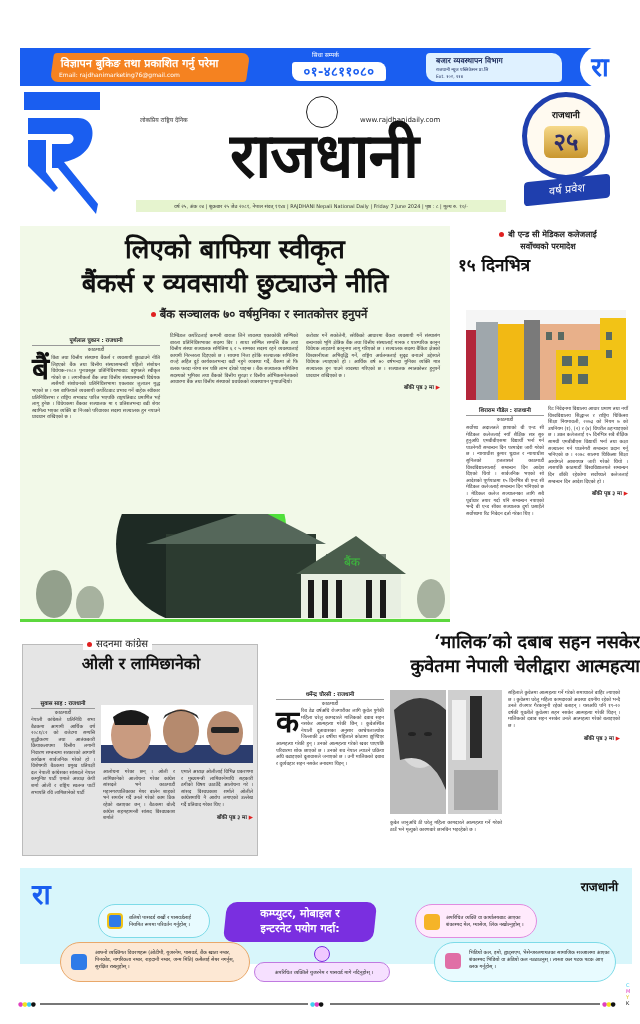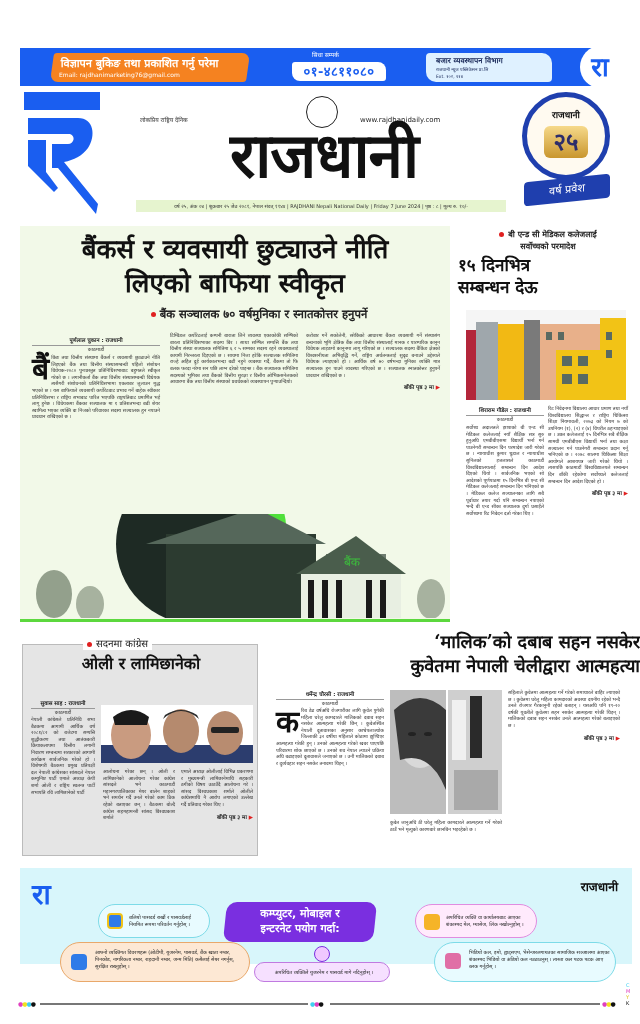--- a/index.html
+++ b/index.html
@@ -6,21 +6,21 @@
   html, body { width: 640px; height: 1024px; background: #ffffff; overflow: hidden; }
   body { position: relative; font-family: "DejaVu Sans", sans-serif; color: #1a1a1a; }
 
   
   .topbar { position: absolute; left: 20px; top: 48px; width: 592px; height: 38px; background: #1a5ef0; }
   .topbar .adbox { position: absolute; left: 32px; top: 5px; width: 196px; height: 29px; background: #f58220; border-radius: 3px 8px 3px 8px; transform: skewX(-8deg); }
   .topbar .adbox .t1 { position: absolute; left: 8px; top: 2px; font-size: 11px; color: #fff; font-weight: bold; white-space: nowrap; transform: skewX(8deg); }
   .topbar .adbox .t2 { position: absolute; left: 8px; top: 18px; font-size: 6px; color: #fff; white-space: nowrap; transform: skewX(8deg); }
   .topbar .contact-label { position: absolute; left: 292px; top: 3px; font-size: 6px; color: #fff; }
   .topbar .phone { position: absolute; left: 272px; top: 14px; width: 94px; height: 19px; background: #fff; color: #1a5ef0; border-radius: 3px 8px 3px 8px; font-size: 13px; font-weight: bold; text-align: center; line-height: 19px; letter-spacing: 0.5px; }
-  .topbar .mkt { position: absolute; left: 406px; top: 5px; width: 126px; height: 29px; background: #dff1ff; border-radius: 4px 10px 4px 10px; }
+  .topbar .mkt { position: absolute; left: 406px; top: 5px; width: 136px; height: 29px; background: #dff1ff; border-radius: 4px 10px 4px 10px; }
   .topbar .mkt .m1 { position: absolute; left: 10px; top: 2px; font-size: 7.5px; font-weight: bold; color: #1a2a5a; white-space: nowrap; }
   .topbar .mkt .m2 { position: absolute; left: 10px; top: 13px; font-size: 4.5px; color: #1a2a5a; white-space: nowrap; }
   .topbar .mkt .m3 { position: absolute; left: 10px; top: 20px; font-size: 4.5px; color: #1a2a5a; white-space: nowrap; }
   .topbar .rlogo { position: absolute; right: -8px; top: -2px; width: 40px; height: 42px; background: #fff; border-radius: 50% 0 0 50%; color: #1a5ef0; font-size: 26px; font-weight: bold; text-align: center; line-height: 42px; }
 
   
   .bigR { position: absolute; left: 24px; top: 92px; width: 76px; height: 122px; }
   .mast-tag { position: absolute; left: 140px; top: 116px; font-size: 6px; color: #333; }
   .mast-url { position: absolute; left: 360px; top: 116px; font-size: 7px; color: #222; }
   .mast-emblem { position: absolute; left: 306px; top: 96px; width: 32px; height: 32px; border-radius: 50%; border: 1.5px solid #222; background: #fff; }
@@ -132,22 +132,22 @@
 
 <div class="anniv">
   <div class="ring"></div>
   <div class="brand">राजधानी</div>
   <div class="num">२५</div>
   <div class="ribbon">वर्ष प्रवेश</div>
 </div>
 
 <div class="lead">
   <div class="hl">
+    <div>लिएको बाफिया स्वीकृत</div>
     <div>बैंकर्स र व्यवसायी छुट्याउने नीति</div>
-    <div>लिएको बाफिया स्वीकृत</div>
   </div>
   <div class="sub">
     <span class="reddot"></span><span>बैंक सञ्चालक ७० वर्षमुनिका र स्नातकोत्तर हनुपर्ने</span>
   </div>
   <div class="col1">
     <div class="byline">पूर्णलाल चुकान : राजधानी</div>
     <div class="place">काठमाडौं</div>
     <div class="body-text"><span class="dropcap">बैं</span><span>किङ तथा वित्तीय संस्थामा बैंकर्स र व्यवसायी छुट्याउने नीति लिइएको बैंक तथा वित्तीय संस्थासम्बन्धी पहिलो संशोधन विधेयक-२०८० पुनःप्रस्तुत प्रतिनिधिसभाबाट बहुमतले स्वीकृत गरेको छ । लगानीकर्ता बैंक तथा वित्तीय संस्थासम्बन्धी विधेयक त्यसैगरी संशोधनको प्रतिनिधिसभामा एकताबर जुलाउन मुद्ध भएको छ । यस बाफियाले व्यवसायी कर्पोरेटबाट प्रभाव गर्ने बाहेक स्वीकार प्रतिनिधिसभा र राष्ट्रिय सभाबाट पारित भएपछि राष्ट्रपतिबाट प्रमाणित भई लागू हुनेछ । विधेयकमा बैंकका सञ्चालक मा १ प्रतिशतभन्दा बढी शेयर स्वामित्व भएका व्यक्ति वा निजको परिवारका सदस्य सञ्चालक हुन नपाउने प्रावधान राखिएको छ ।</span></div>
   </div>
   <div class="col2 body-text">टिम्बिङल कर्पोरेटलाई कम्पनी बाराता लिने व्यवस्था एकाकोकी सम्भिको बारता प्रतिनिधिसभाका सदस्य बिर । साथा सम्भित सम्पत्ति बैंक तथा वित्तीय संस्था सञ्चालक समितिमा ६ र ५ सम्मका सदस्य रहने व्यवस्थालाई कायमी निरन्तरता दिइएको छ । साथमा निजा हरेकि सञ्चालक समितिमा राज्हे अहित दुई कार्यकालभन्दा बढी नहुने व्यवस्था गर्दै, बैंकमा तो फि बलक फरदा नरेमा सन पछि लाग्न दरेको पाइन्छ । बैंक सञ्चालक समितिमा सदस्यको भूमिका तथा बैंकको वित्तीय सुरक्षा र वित्तीय ओभिकसनेलकको आधारमा बैंक तथा वित्तीय संस्थाको प्रवर्धकको व्यवस्थापन पुर्‍याउन्दियो।</div>
@@ -175,21 +175,20 @@
     <ellipse cx="64" cy="90" rx="14" ry="18" fill="#a7b29f"></ellipse>
     <ellipse cx="405" cy="85" rx="14" ry="20" fill="#a7b29f"></ellipse>
   </svg>
 </div>
 
 <div class="side">
   <div class="kicker"><span class="reddot"></span><span>बी एन्ड सी मेडिकल कलेजलाई</span></div>
   <div class="kicker2">सर्वोच्चको परमादेश</div>
   <div class="hl">
     <div>१५ दिनभित्र</div>
-    <div>सम्बन्धन देऊ</div>
   </div>
   <svg class="photo" viewBox="0 0 160 90">
     <rect width="160" height="90" fill="#f5f5f5"></rect>
     <rect x="0" y="20" width="10" height="70" fill="#b3263a"></rect>
     <rect x="10" y="12" width="22" height="78" fill="#9fa7ac"></rect>
     <rect x="32" y="14" width="26" height="76" fill="#f2b914"></rect>
     <rect x="58" y="10" width="16" height="80" fill="#7a7a7a"></rect>
     <rect x="74" y="14" width="60" height="76" fill="#e8b08a"></rect>
     <rect x="90" y="40" width="54" height="50" fill="#f2c316"></rect>
     <rect x="134" y="8" width="26" height="82" fill="#f2c316"></rect>

